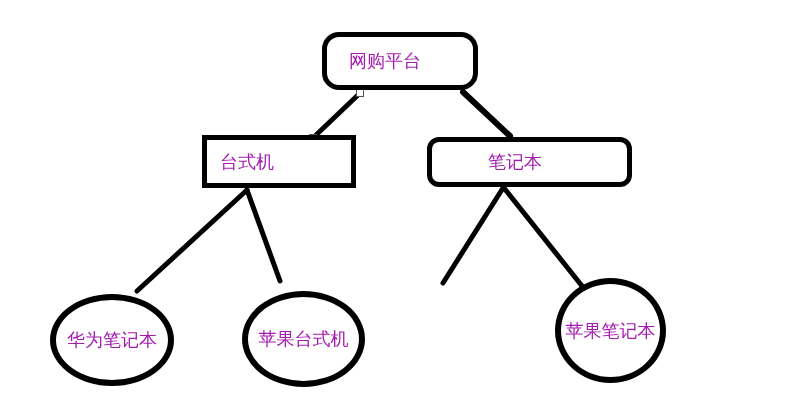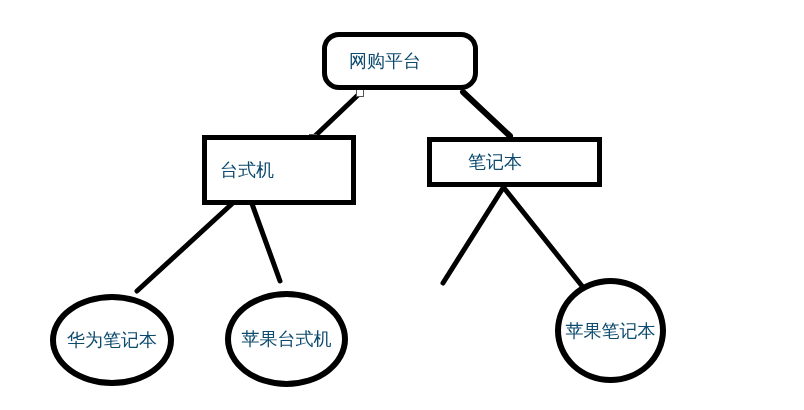--- a/index.html
+++ b/index.html
@@ -7,21 +7,21 @@
     padding: 0;
     background: #ffffff;
   }
   .canvas {
     position: relative;
     width: 804px;
     height: 410px;
     background: #ffffff;
     overflow: hidden;
     font-family: "DejaVu Sans", "Liberation Sans", sans-serif;
-    color: #0c4a6e;
+    color: #a21caf;
   }
   .edges {
     position: absolute;
     left: 0;
     top: 0;
     width: 804px;
     height: 410px;
   }
   .node {
     position: absolute;
@@ -41,24 +41,24 @@
   .rect {
     border: 5px solid #000000;
   }
   .ellipse {
     border: 6px solid #000000;
     border-radius: 50%;
     justify-content: center;
   }
   
   .n-root   { left: 322px; top: 32px;  width: 156px; height: 58px;  padding-left: 22px; }
-  .n-desktop{ left: 202px; top: 135px; width: 154px; height: 70px;  padding-left: 13px; }
-  .n-laptop { left: 427px; top: 137px; width: 175px; height: 50px;  padding-left: 36px; }
+  .n-desktop{ left: 202px; top: 135px; width: 154px; height: 53px;  padding-left: 13px; }
+  .n-laptop { left: 427px; top: 137px; width: 205px; height: 50px;  padding-left: 56px; border-radius: 12px; }
   .n-hd     { left: 50px;  top: 294px; width: 124px; height: 92px; }
-  .n-ad     { left: 225px; top: 291px; width: 123px; height: 96px; text-align: right; }
+  .n-ad     { left: 242px; top: 291px; width: 123px; height: 96px; text-align: right; }
   .n-hl     { left: 405px; top: 292px; width: 101px; height: 98px; }
   .n-al     { left: 555px; top: 278px; width: 111px; height: 105px; }
 </style>
 </head>
 <body>
 
 <div class="canvas">
 
   <svg class="edges" viewBox="0 0 804 410" xmlns="http://www.w3.org/2000/svg">
     <line x1="358" y1="95" x2="315" y2="136" stroke="#000" stroke-width="5" stroke-linecap="round"></line>

